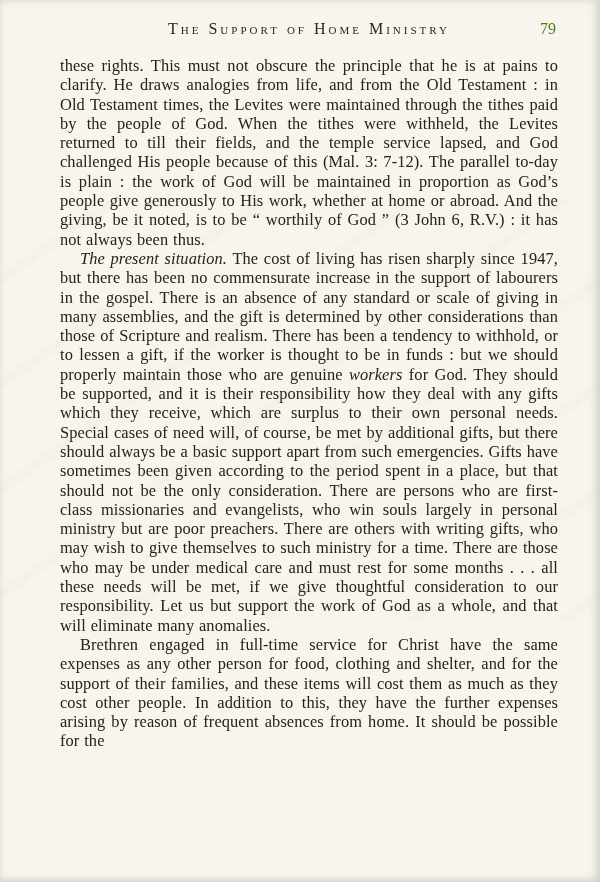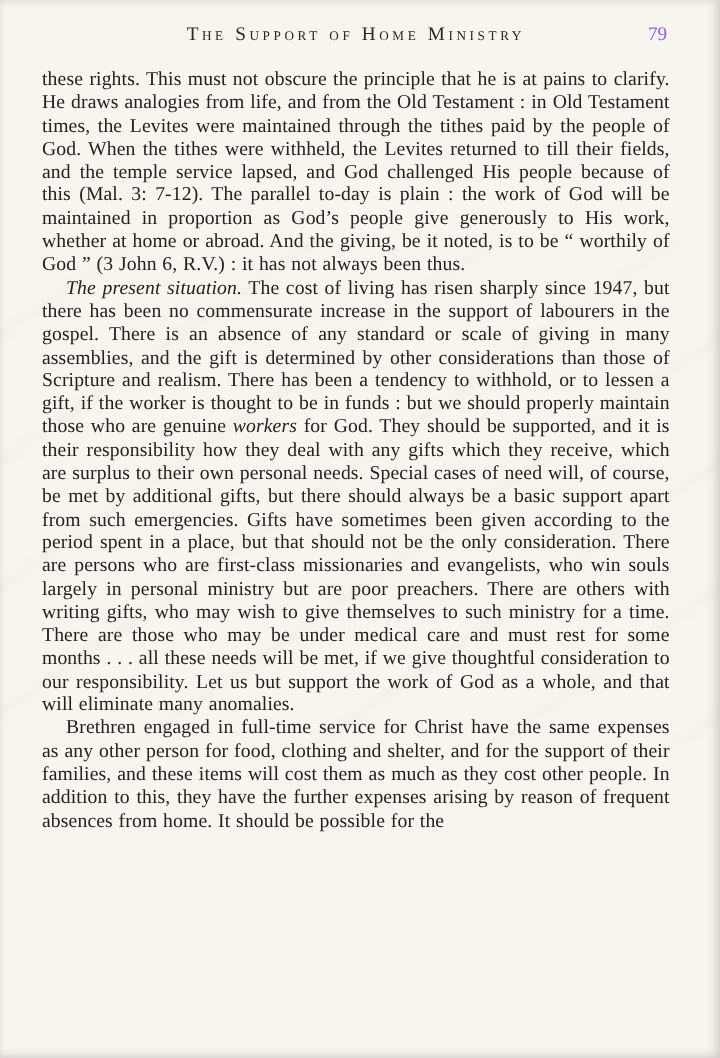--- a/index.html
+++ b/index.html
@@ -3,21 +3,21 @@
 <meta charset="utf-8">
 <style>
   html, body { margin: 0; padding: 0; background: #e8e6df; }
   .scan-page {
     position: relative;
     width: 600px;
     height: 882px;
     margin: 0 auto;
     background: #f7f5ee;
     box-sizing: border-box;
-    padding: 20px 42px 0 35px;
+    padding: 20px 42px 0 60px;
     font-family: "Liberation Serif", "DejaVu Serif", serif;
     color: #24221c;
     overflow: hidden;
     box-shadow: inset -4px 0 8px rgba(90,85,75,0.18), inset 0 -3px 6px rgba(90,85,75,0.10);
   }
   .page-header {
     position: relative;
     height: 24px;
     margin-bottom: 12px;
   }
@@ -30,21 +30,21 @@
     font-weight: 400;
     font-variant: small-caps;
     letter-spacing: 3px;
     color: #2a2822;
   }
   .page-number {
     position: absolute;
     right: 2px;
     top: 0;
     font-size: 16px;
-    color: #8b5cf6;
+    color: #4d7c0f;
   }
   .page-body p {
     margin: 0;
     text-align: justify;
     font-size: 16.4px;
     line-height: 19.3px;
     letter-spacing: 0.1px;
     word-spacing: 0.6px;
   }
   .page-body p.indent { text-indent: 20px; }

